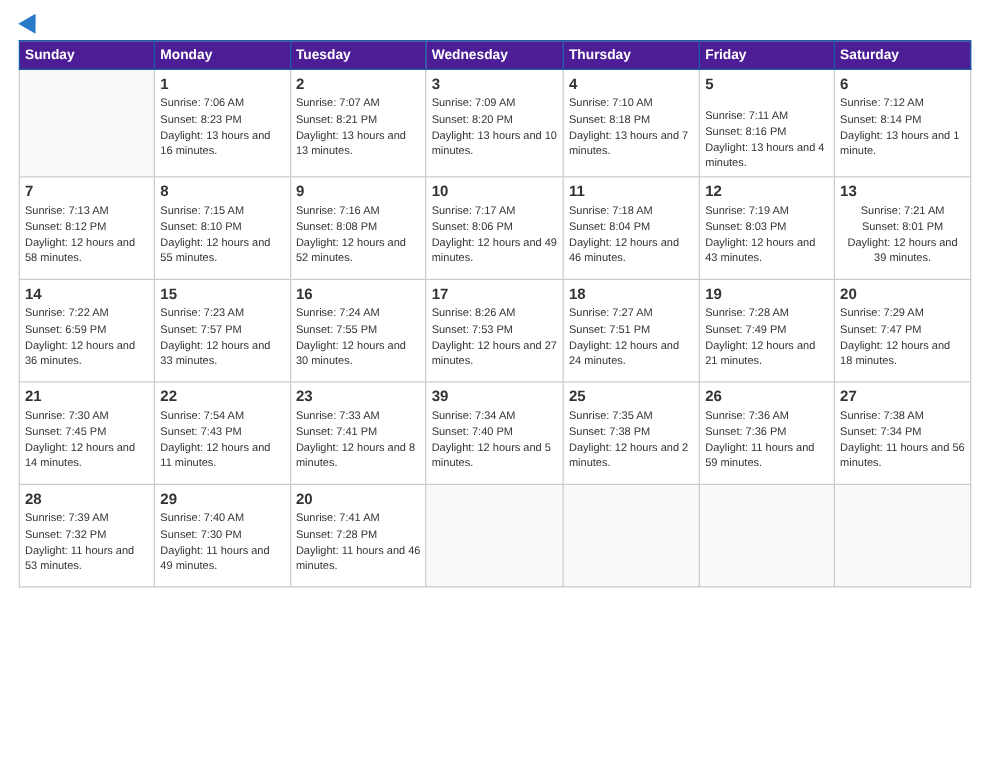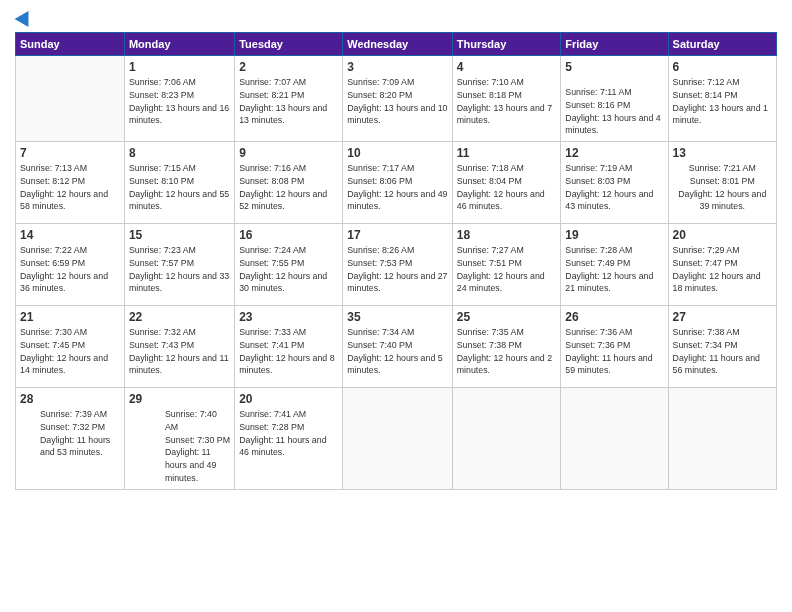--- a/index.html
+++ b/index.html
@@ -256,32 +256,32 @@
         </tr>
         <tr>
           <td>
             <span class="day-number">21</span>
             <div class="day-info" style="white-space: pre-line;">Sunrise: 7:30 AM
 Sunset: 7:45 PM
 Daylight: 12 hours and 14 minutes.</div>
           </td>
           <td>
             <span class="day-number">22</span>
-            <div class="day-info" style="white-space: pre-line;">Sunrise: 7:32 AM
+            <div class="day-info" style="white-space: pre-line;">Sunrise: 7:54 AM
 Sunset: 7:43 PM
 Daylight: 12 hours and 11 minutes.</div>
           </td>
           <td>
             <span class="day-number">23</span>
             <div class="day-info" style="white-space: pre-line;">Sunrise: 7:33 AM
 Sunset: 7:41 PM
 Daylight: 12 hours and 8 minutes.</div>
           </td>
           <td>
-            <span class="day-number">35</span>
+            <span class="day-number">39</span>
             <div class="day-info" style="white-space: pre-line;">Sunrise: 7:34 AM
 Sunset: 7:40 PM
 Daylight: 12 hours and 5 minutes.</div>
           </td>
           <td>
             <span class="day-number">25</span>
             <div class="day-info" style="white-space: pre-line;">Sunrise: 7:35 AM
 Sunset: 7:38 PM
 Daylight: 12 hours and 2 minutes.</div>
           </td>
@@ -294,27 +294,27 @@
           <td>
             <span class="day-number">27</span>
             <div class="day-info" style="white-space: pre-line;">Sunrise: 7:38 AM
 Sunset: 7:34 PM
 Daylight: 11 hours and 56 minutes.</div>
           </td>
         </tr>
         <tr>
           <td>
             <span class="day-number">28</span>
-            <div class="day-info" style="white-space: pre-line; margin-left: 20px;">Sunrise: 7:39 AM
+            <div class="day-info" style="white-space: pre-line;">Sunrise: 7:39 AM
 Sunset: 7:32 PM
 Daylight: 11 hours and 53 minutes.</div>
           </td>
           <td>
             <span class="day-number">29</span>
-            <div class="day-info" style="white-space: pre-line; margin-left: 36px;">Sunrise: 7:40 AM
+            <div class="day-info" style="white-space: pre-line;">Sunrise: 7:40 AM
 Sunset: 7:30 PM
 Daylight: 11 hours and 49 minutes.</div>
           </td>
           <td>
             <span class="day-number">20</span>
             <div class="day-info" style="white-space: pre-line;">Sunrise: 7:41 AM
 Sunset: 7:28 PM
 Daylight: 11 hours and 46 minutes.</div>
           </td>
           <td class="empty"></td>

